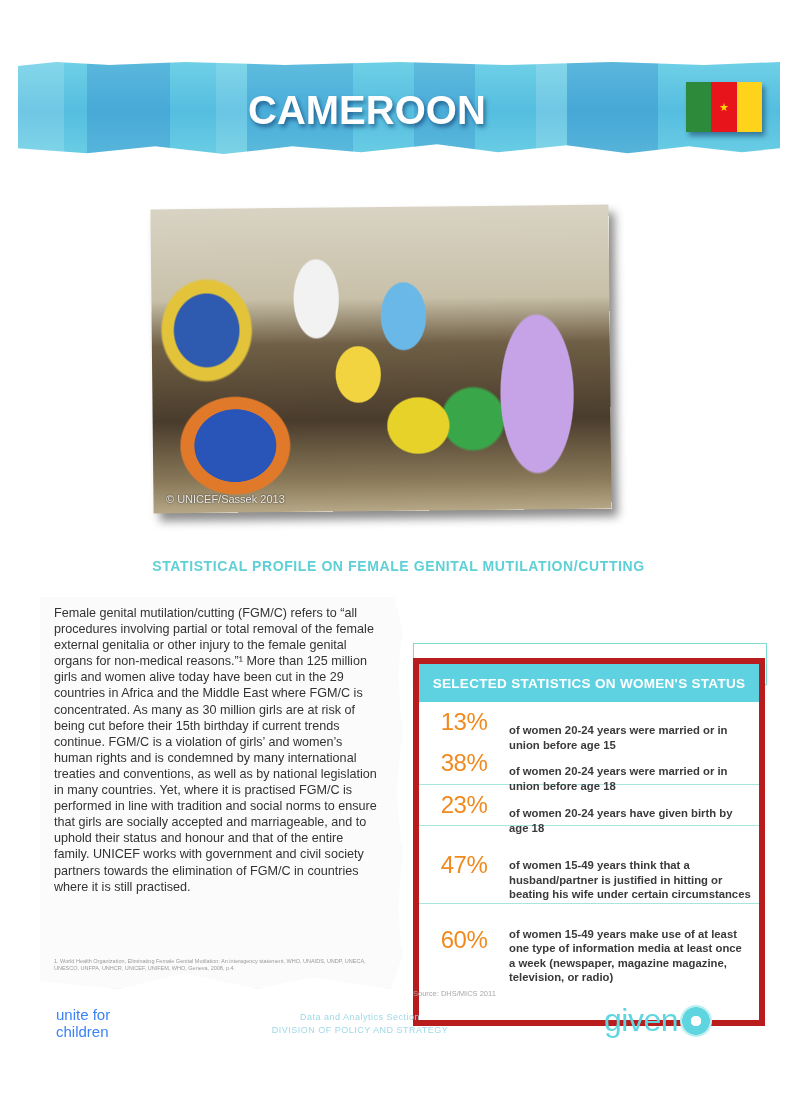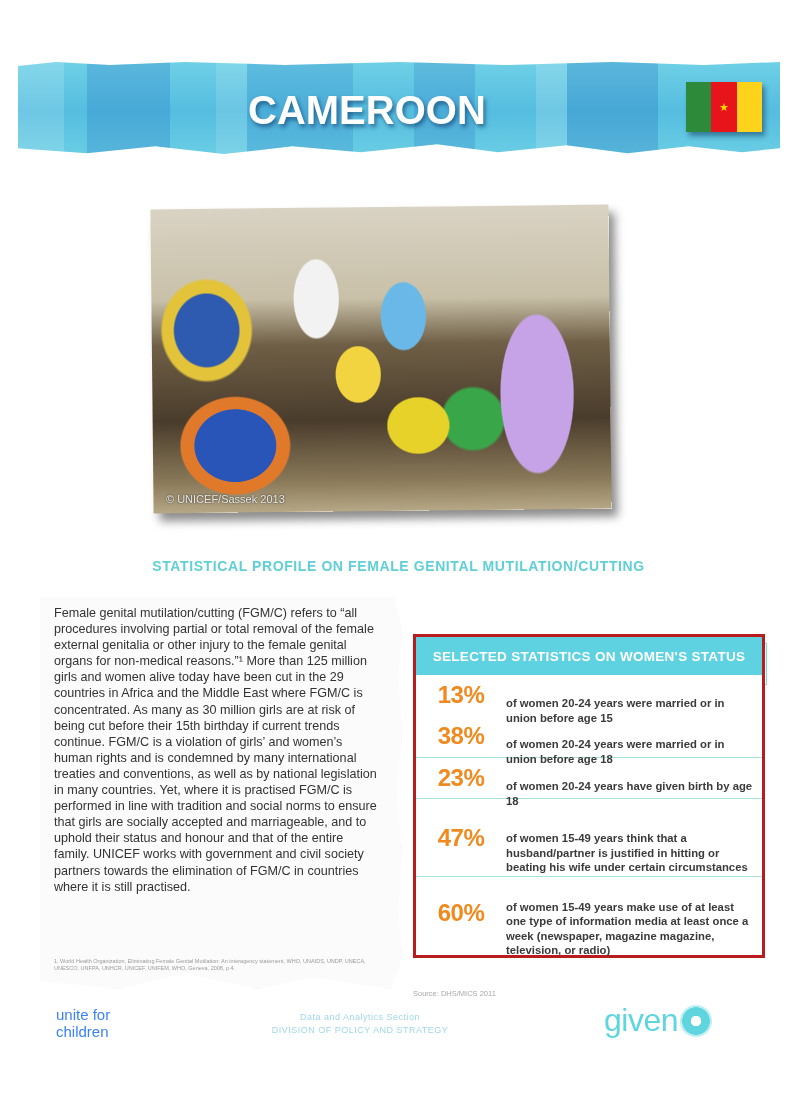--- a/index.html
+++ b/index.html
@@ -72,35 +72,35 @@
   }
   
   .legal-box {
     position:absolute; left:413px; top:605px; width:352px; height:40px;
     border:1px solid #7ddcd0; background:#fff;
     box-shadow: 0 1px 2px rgba(0,0,0,0.08);
     display:flex; align-items:center; justify-content:center;
     font-size:11.5px; font-weight:bold; color:#3c3c3c;margin-top:38px;
   }
   .stats-panel {
-    position:absolute; left:413px; top:634px; width:352px; height:324px;
-    border:3px solid #b91c1c; background:#fff; box-sizing:border-box;
+    position:absolute; left:413px; top:658px; width:352px; height:368px;
+    border:6px solid #b91c1c; background:#fff; box-sizing:border-box;
   }
   .stats-header {
     height:38px; background:#5fd2e2;
     display:flex; align-items:center; justify-content:center;
     color:#ffffff; font-size:13.5px; font-weight:bold; letter-spacing:0.3px;
   }
   .stat-row {
     display:flex; align-items:center; border-top:1px solid #a6e6dd;
     box-sizing:border-box;
   }
   .stat-row.first { border-top:none; }
   .stat-pct {
-    width:90px; text-align:center; font-size:24px; font-weight:bold;
+    width:90px; text-align:center; font-size:24px; font-weight:normal;
     color:#f08a1e; letter-spacing:-0.5px;
   }
   .stat-desc {
     flex:1; font-size:11.3px; line-height:14.5px; color:#3a3a3a; font-weight:bold; padding-right:8px;margin-top:31px;
   }
   .source {
     position:absolute; left:413px; top:989px; font-size:7.5px; color:#a8a8a8;
   }
   
   .unite {

